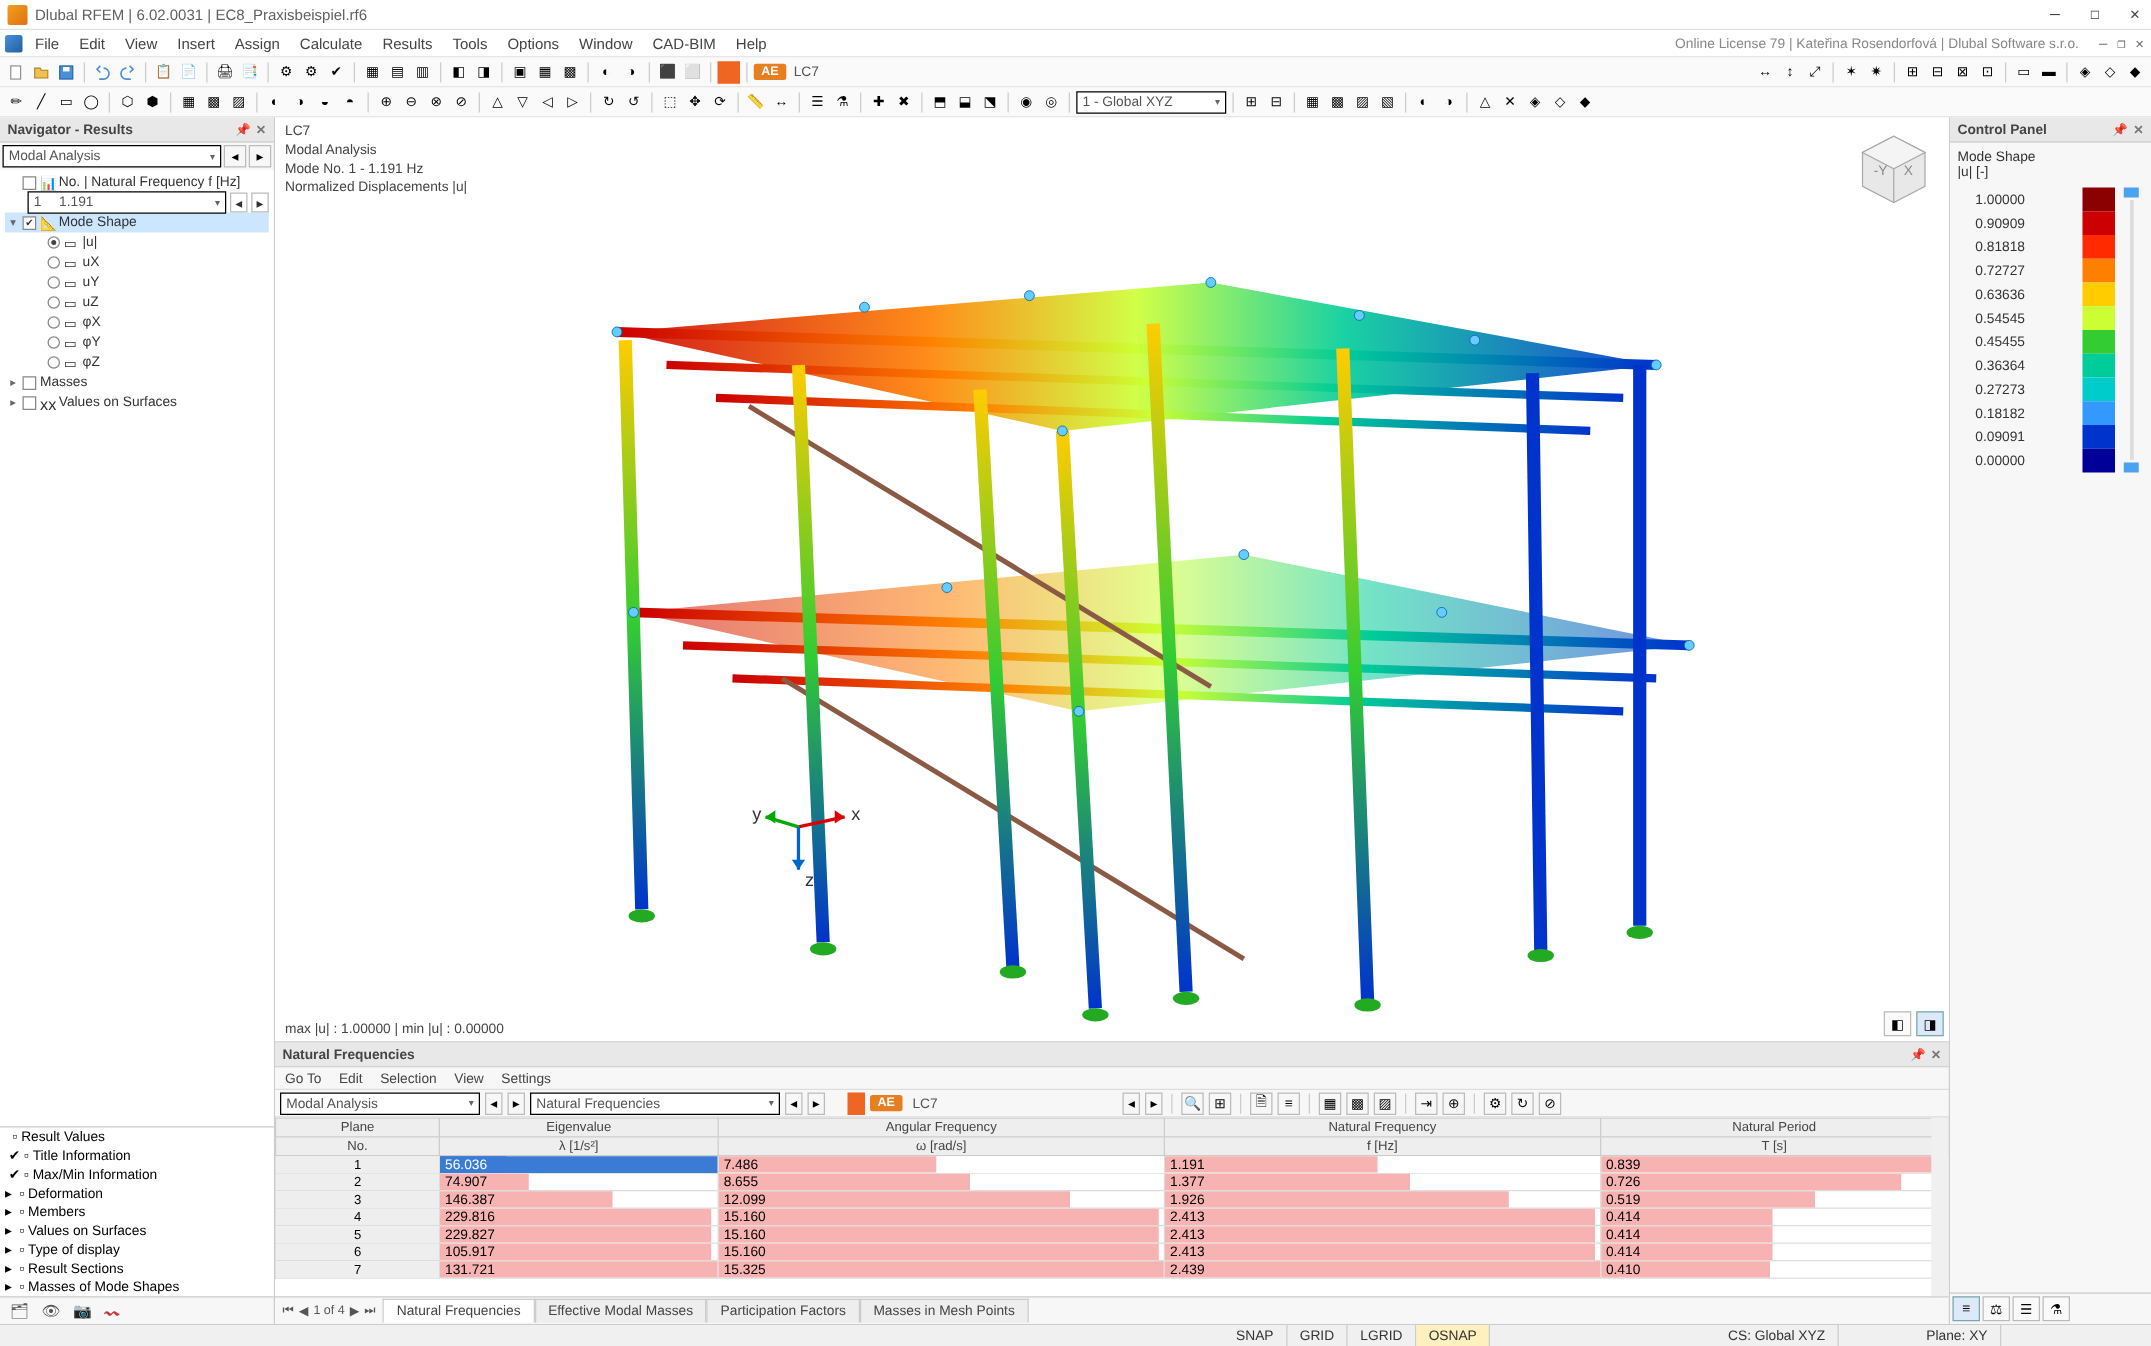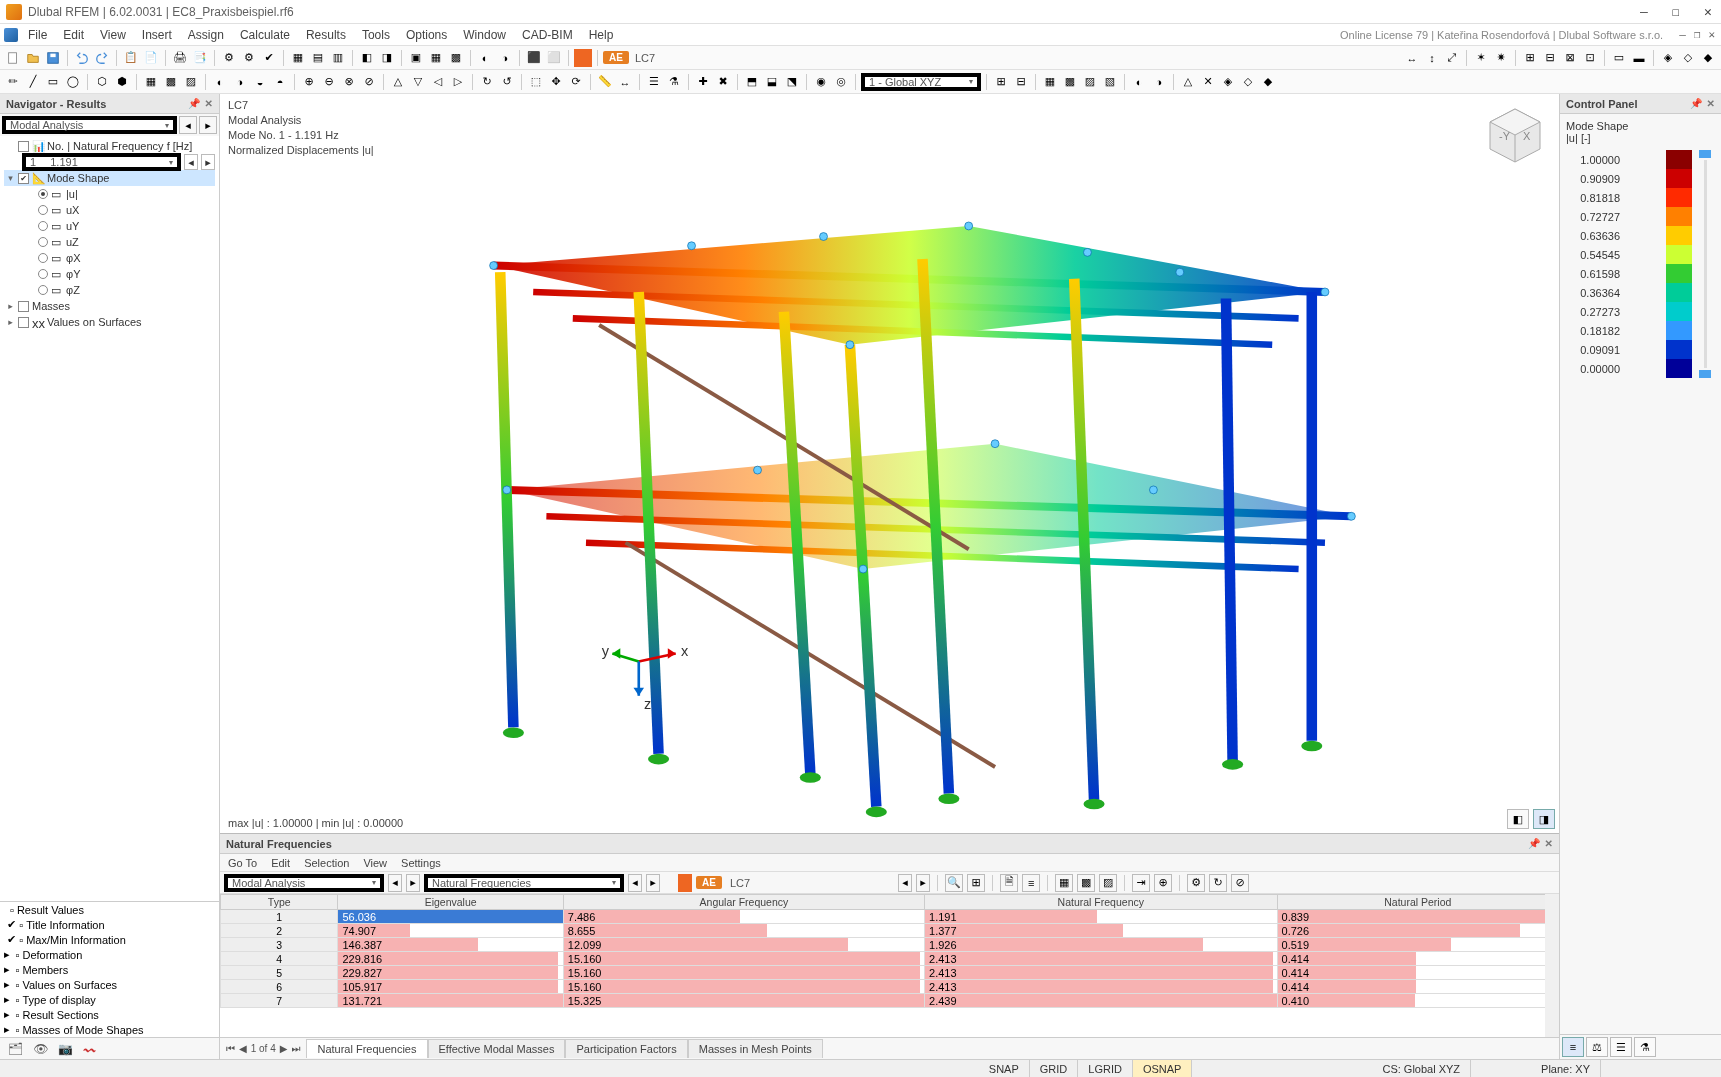--- a/index.html
+++ b/index.html
@@ -19,21 +19,21 @@
 .menubar .mdi { display:flex; gap:4px; margin-left:8px; }
 .menubar .mdi span { font-family: monospace; font-size:11px; color:#666; cursor:pointer; padding:0 2px; }
 
 
 .toolbar { height: 24px; background: #fafafa; display: flex; align-items: center; padding: 0 4px; border-bottom: 1px solid #e0e0e0; gap: 2px; }
 .tbtn { width: 18px; height: 18px; border: 1px solid transparent; display: inline-flex; align-items: center; justify-content: center; cursor: pointer; }
 .tbtn svg { width: 14px; height: 14px; }
 .tsep { width: 1px; height: 16px; background: #ccc; margin: 0 3px; }
 .lc-chip { background:#e67e22; color:#fff; padding:1px 6px; border-radius:2px; font-size:10px; font-weight:bold; }
 .lc-label { color:#555; margin-left:4px; }
-.combo { height:18px; border:4px solid #000000; background:#fff; padding:0 4px; display:flex; align-items:center; gap:4px; min-width:120px; font-size:11px; color:#555; }
+.combo { height:18px; border:1px solid #000000; background:#fff; padding:0 4px; display:flex; align-items:center; gap:4px; min-width:120px; font-size:11px; color:#555; }
 .combo::after { content:"▾"; font-size:8px; color:#666; margin-left:auto; }
 
 
 .main { display: flex; height: calc(1077px - 24px - 22px - 24px - 24px - 18px); }
 .left-col { width: 220px; display:flex; flex-direction:column; border-right:1px solid #ccc; background:#f7f7f7; }
 .center-col { flex:1; display:flex; flex-direction:column; }
 .right-col { width: 162px; display:flex; flex-direction:column; border-left:1px solid #ccc; background:#f7f7f7; }
 
 
 .panel-hdr { height:20px; background:#e8e8e8; border-bottom:1px solid #ccc; display:flex; align-items:center; padding:0 6px; font-weight:600; color:#444; }
@@ -606,25 +606,32 @@
         <span class="tbtn" style="border:1px solid #bbb;">⊕</span>
         <span class="tsep"></span>
         <span class="tbtn" style="border:1px solid #bbb;">⚙</span>
         <span class="tbtn" style="border:1px solid #bbb;">↻</span>
         <span class="tbtn" style="border:1px solid #bbb;">⊘</span>
       </div>
       <div class="res-grid">
         <table id="res-table">
             <tbody>
               <tr>
-                <th rowspan="1">Type</th>
+                <th rowspan="1">Plane</th>
                 <th>Eigenvalue</th>
                 <th>Angular Frequency</th>
                 <th>Natural Frequency</th>
                 <th>Natural Period</th>
+              </tr>
+              <tr>
+                <th>No.</th>
+                <th>λ [1/s²]</th>
+                <th>ω [rad/s]</th>
+                <th>f [Hz]</th>
+                <th>T [s]</th>
               </tr>
               <tr class="selrow">
                 <td class="mode">1</td>
                 <td><div class="bar" style="width:23.860539583049462%"></div><span class="val">56.036</span></td>
                 <td><div class="bar" style="width:48.848287112561174%"></div><span class="val">7.486</span></td>
                 <td><div class="bar" style="width:48.831488314883146%"></div><span class="val">1.191</span></td>
                 <td><div class="bar" style="width:100%"></div><span class="val">0.839</span></td>
               </tr>
               <tr>
                 <td class="mode">2</td>
@@ -719,21 +726,21 @@
             </div>
             <div class="lrow">
               <div class="lval">0.63636</div>
               <div class="lbox" style="background:#ffcc00"></div>
             </div>
             <div class="lrow">
               <div class="lval">0.54545</div>
               <div class="lbox" style="background:#ccff33"></div>
             </div>
             <div class="lrow">
-              <div class="lval">0.61598</div>
+              <div class="lval">0.45455</div>
               <div class="lbox" style="background:#33cc33"></div>
             </div>
             <div class="lrow">
               <div class="lval">0.36364</div>
               <div class="lbox" style="background:#00cc99"></div>
             </div>
             <div class="lrow">
               <div class="lval">0.27273</div>
               <div class="lbox" style="background:#00cccc"></div>
             </div>

